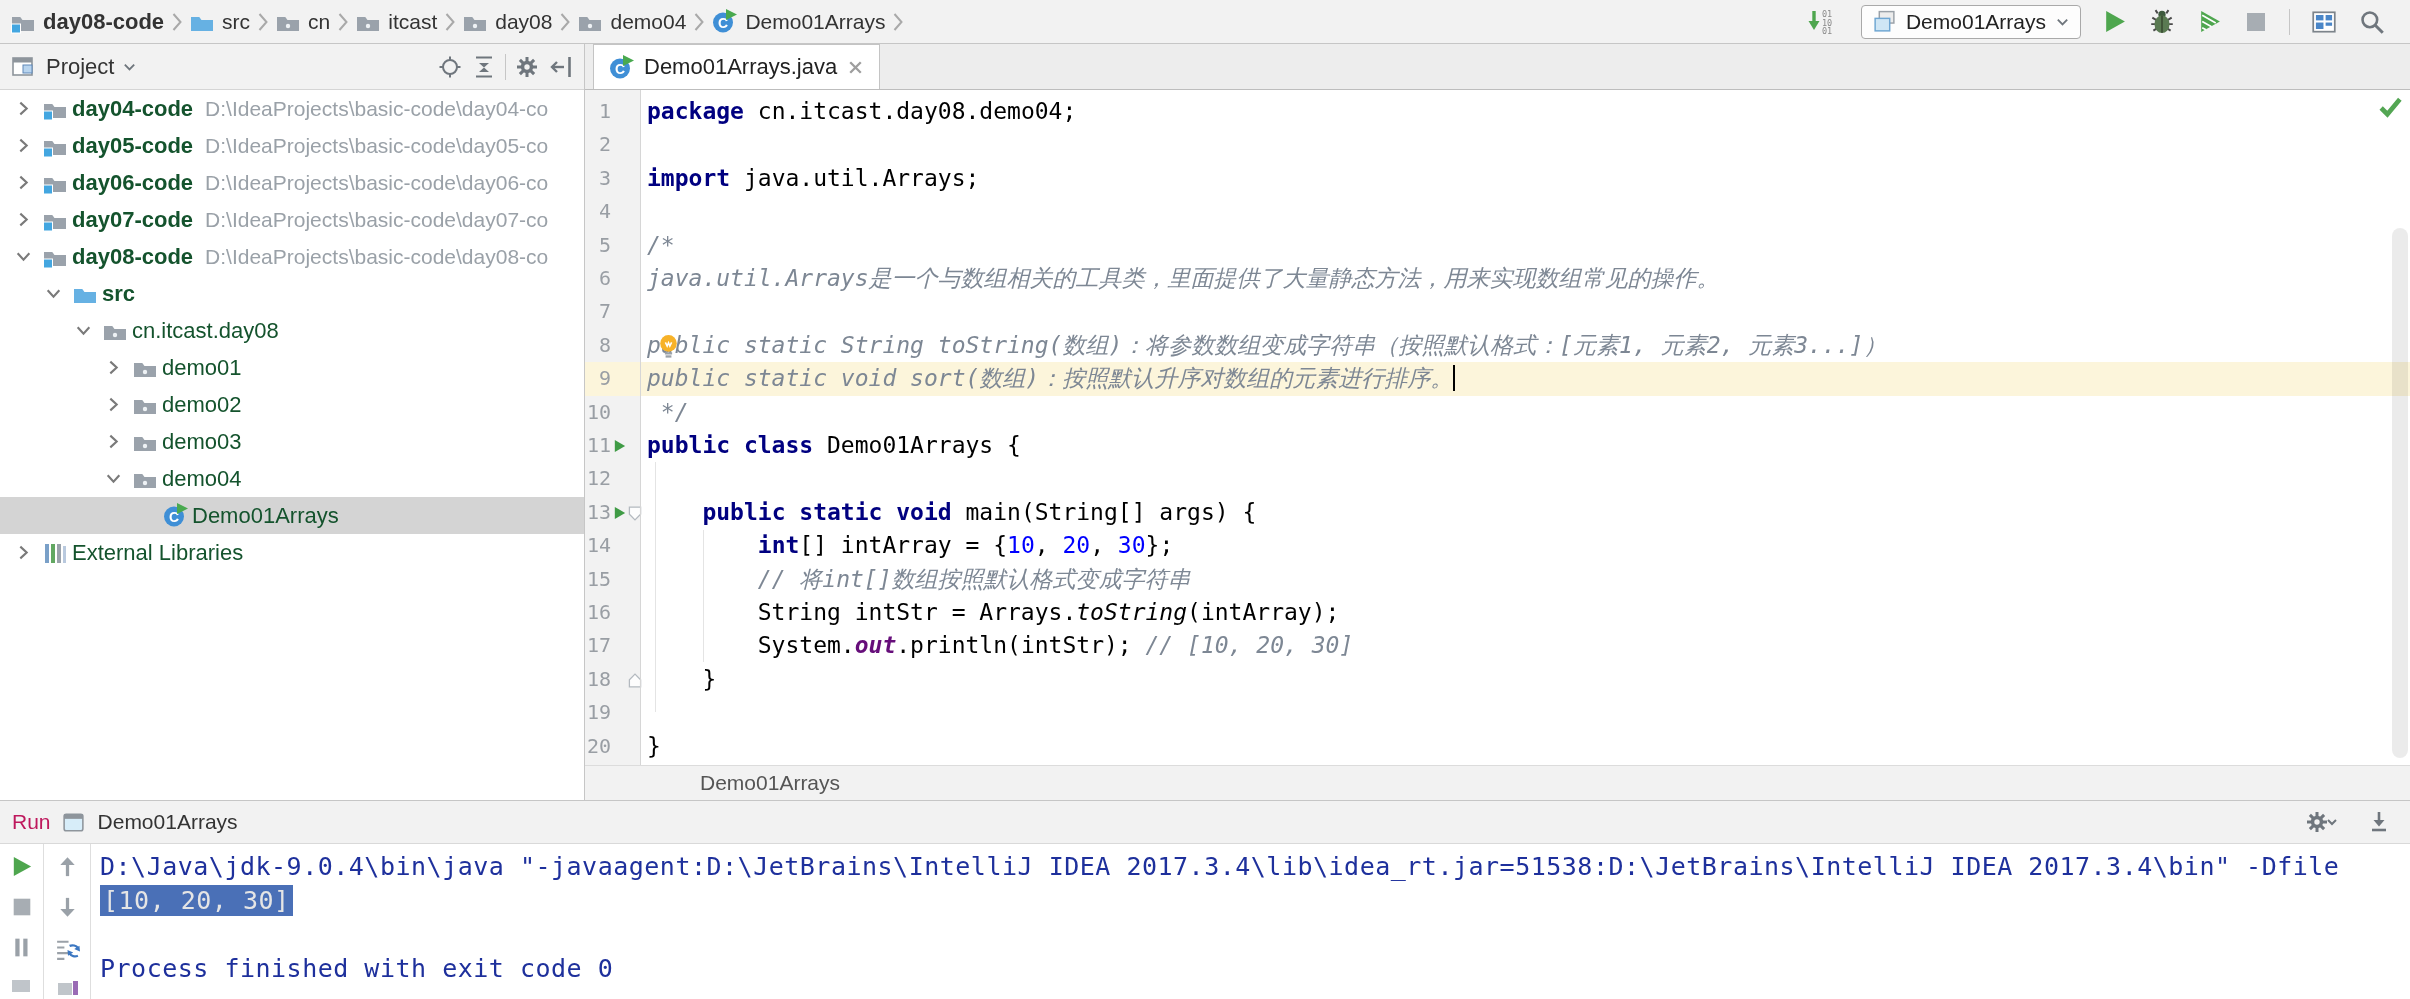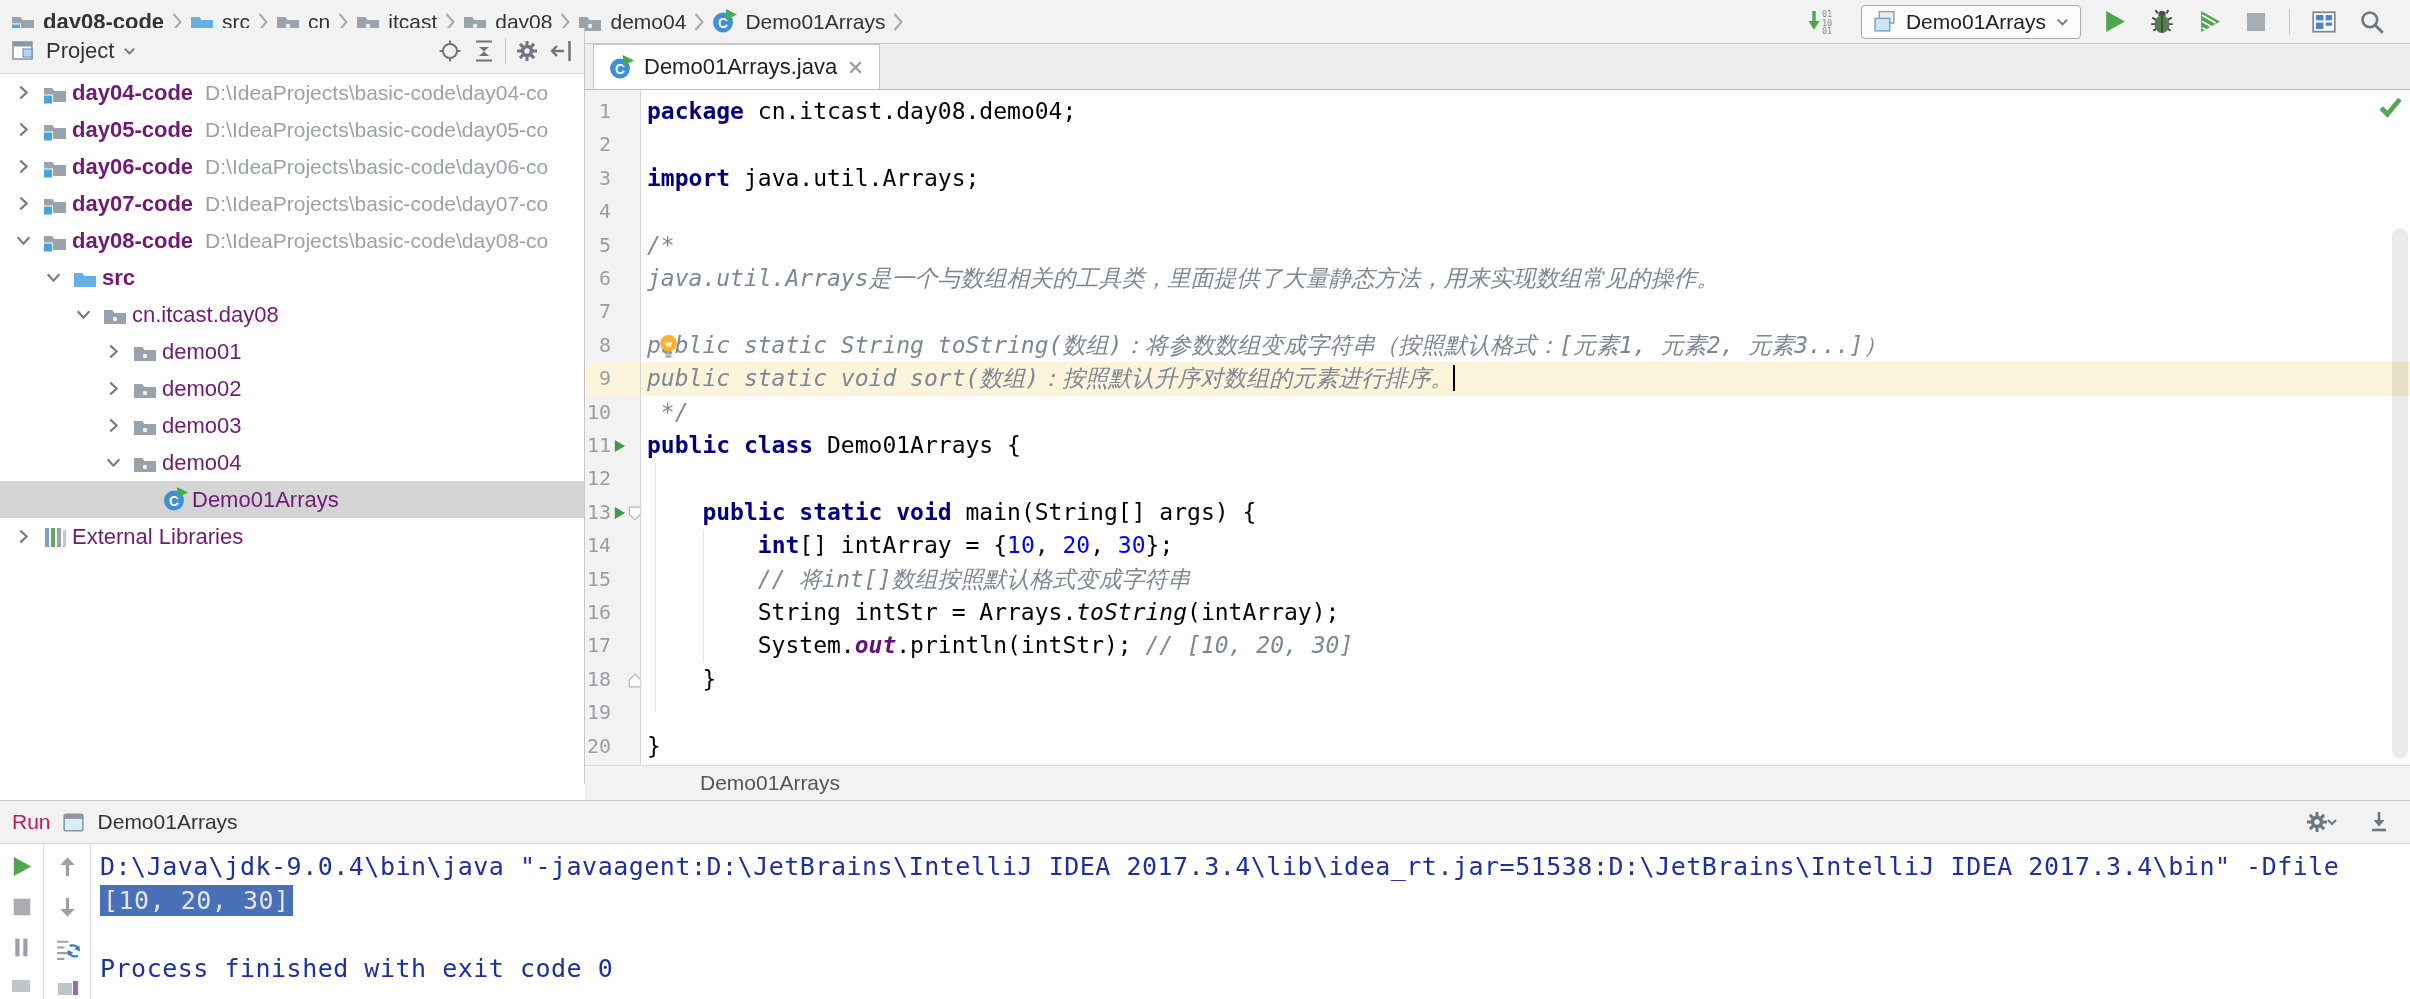--- a/index.html
+++ b/index.html
@@ -13,32 +13,32 @@
   #crumbs{display:flex;align-items:center;padding-left:10px;gap:2px;white-space:nowrap;}
   .crumb{display:flex;align-items:center;gap:7px;font-size:21px;color:#333;}
   .crumb.bold{font-weight:bold;font-size:22px;}
   .crumb-sep{margin:0 3px;display:inline-flex;}
   #topbar-right{margin-left:auto;display:flex;align-items:center;gap:20px;padding-right:24px;}
   #run-config{display:flex;align-items:center;gap:9px;height:32px;padding:0 10px;
               background:#fdfdfd;border:1px solid #a9a9a9;border-radius:4px;font-size:21px;color:#222;}
   .tb-sep{width:1px;height:26px;background:#c6c6c6;}
 
   
-  #project{position:absolute;left:0;top:28px;width:585px;height:756px;background:#fff;
+  #project{position:absolute;left:0;top:44px;width:585px;height:756px;background:#fff;
            border-right:1px solid #c6c6c6;box-sizing:border-box;overflow:hidden;}
   #project-header{height:46px;background:#f2f2f2;border-bottom:1px solid #d5d5d5;
                   display:flex;align-items:center;padding:0 10px;gap:8px;box-sizing:border-box;}
   #project-title{font-size:22px;color:#333;margin-left:2px;}
   #project-header .spacer{flex:1;}
   #tree{position:absolute;left:0;top:46px;right:0;bottom:0;overflow:hidden;}
   .tree-row{height:37px;display:flex;align-items:center;white-space:nowrap;font-size:22px;}
   .tree-row.selected{background:#d4d4d4;}
   .tree-chev{width:30px;display:inline-flex;justify-content:center;flex:0 0 auto;}
   .tree-icn{width:34px;display:inline-flex;flex:0 0 auto;}
-  .tree-label{color:#701a75;}
+  .tree-label{color:#14532d;}
   .tree-label.bold{font-weight:bold;}
   .tree-path{color:#9aa1a8;font-size:21px;margin-left:12px;}
 
   
   #tabbar{position:absolute;left:585px;top:44px;width:1825px;height:46px;background:#ededed;
           border-bottom:1px solid #bdbdbd;box-sizing:border-box;display:flex;align-items:flex-end;}
   #tab-active{height:45px;margin-left:8px;background:#fff;border:1px solid #c4c4c4;border-bottom:none;
               display:flex;align-items:center;gap:9px;padding:0 14px;font-size:22px;color:#222;box-sizing:border-box;}
   #editor{position:absolute;left:585px;top:90px;width:1825px;height:675px;background:#fff;overflow:hidden;}
   #gutter-bg{position:absolute;left:0;top:0;width:55px;height:100%;background:#f2f2f2;z-index:0;}

